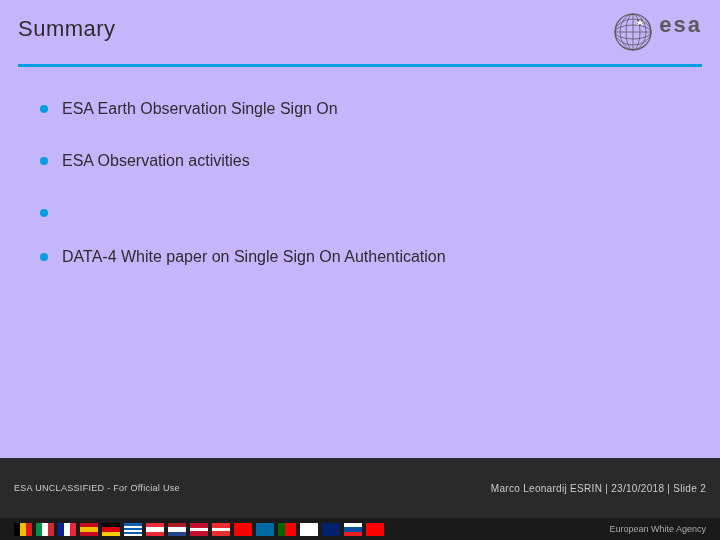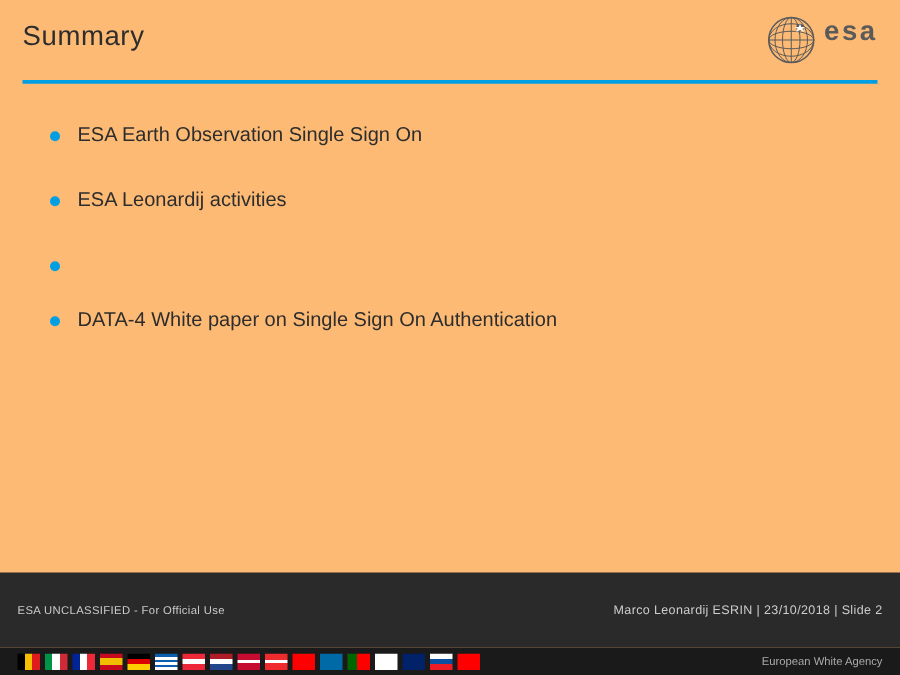--- a/index.html
+++ b/index.html
@@ -9,21 +9,21 @@
       height: 540px;
       background: #ffffff;
       font-family: Arial, sans-serif;
       overflow: hidden;
       position: relative;
     }
 
     .slide {
       width: 720px;
       height: 540px;
-      background: #fdba74;
+      background: #c4b5fd;
       position: relative;
       display: flex;
       flex-direction: column;
     }
 
     
     .header {
       display: flex;
       justify-content: space-between;
       align-items: flex-start;
@@ -198,21 +198,21 @@
 
   <div class="content">
 
     <div class="bullet-item">
       <div class="bullet-dot"></div>
       <span class="bullet-text">ESA Earth Observation Single Sign On</span>
     </div>
 
     <div class="bullet-item">
       <div class="bullet-dot"></div>
-      <span class="bullet-text">ESA Leonardij activities</span>
+      <span class="bullet-text">ESA Observation activities</span>
     </div>
 
     <div class="bullet-item">
       <div class="bullet-dot"></div>
     </div>
 
     <div class="bullet-item">
       <div class="bullet-dot"></div>
       <span class="bullet-text">DATA-4 White paper on Single Sign On Authentication</span>
     </div>

